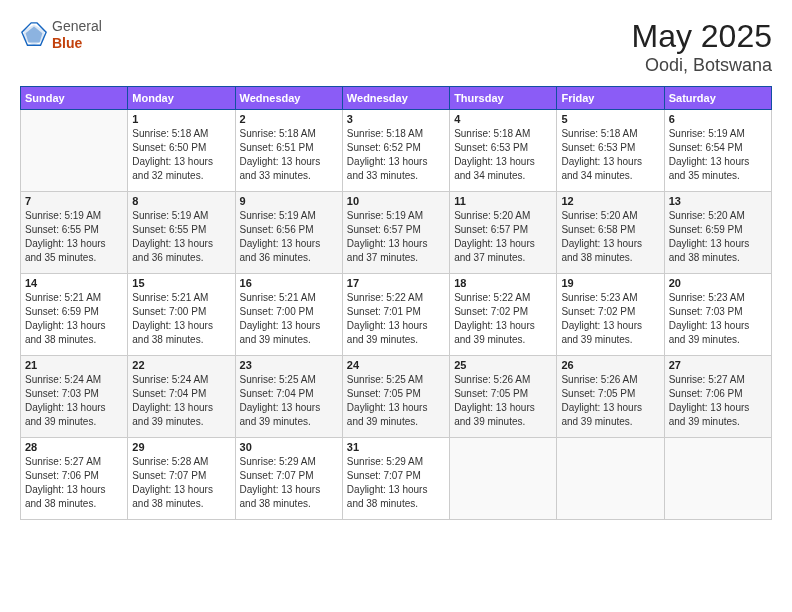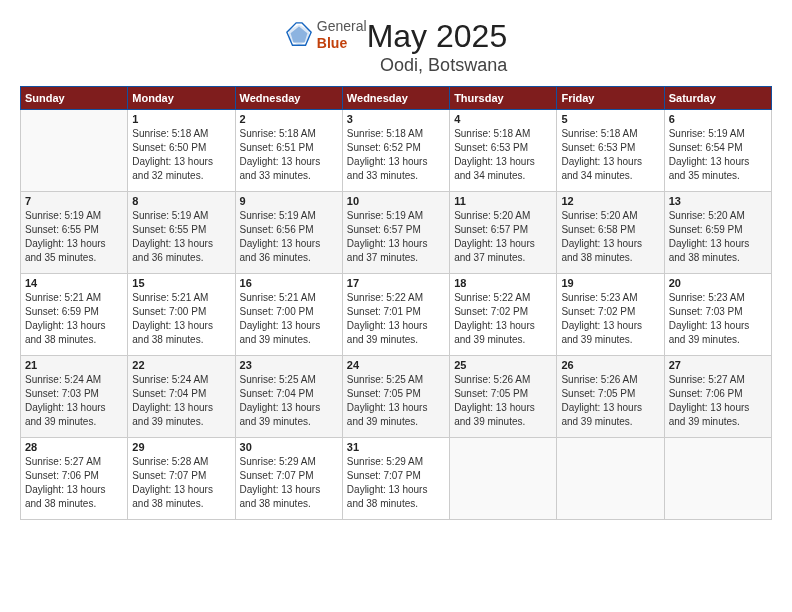--- a/index.html
+++ b/index.html
@@ -9,21 +9,20 @@
       font-family: Arial, sans-serif;
       background: #fff;
       overflow: hidden;
     }
     .page {
       width: 792px;
       height: 508px;
       padding: 18px 20px 14px 20px;
       display: flex;
       flex-direction: column;
-      align-items: center;
     }
     .header {
       display: flex;
       justify-content: space-between;
       align-items: flex-start;
       margin-bottom: 10px;
     }
     .logo {
       display: flex;
       align-items: center;
@@ -52,21 +51,21 @@
       color: #444;
     }
     .calendar {
       flex: 1;
       border: 1px solid #ccc;
       border-collapse: collapse;
       width: 100%;
       table-layout: fixed;
     }
     .calendar th {
-      background: #7f1d1d;
+      background: #8b5cf6;
       color: #fff;
       font-size: 11px;
       font-weight: bold;
       padding: 5px 4px;
       text-align: left;
       border: 1px solid #1250a0;
     }
     .calendar td {
       border: 1px solid #ccc;
       vertical-align: top;

